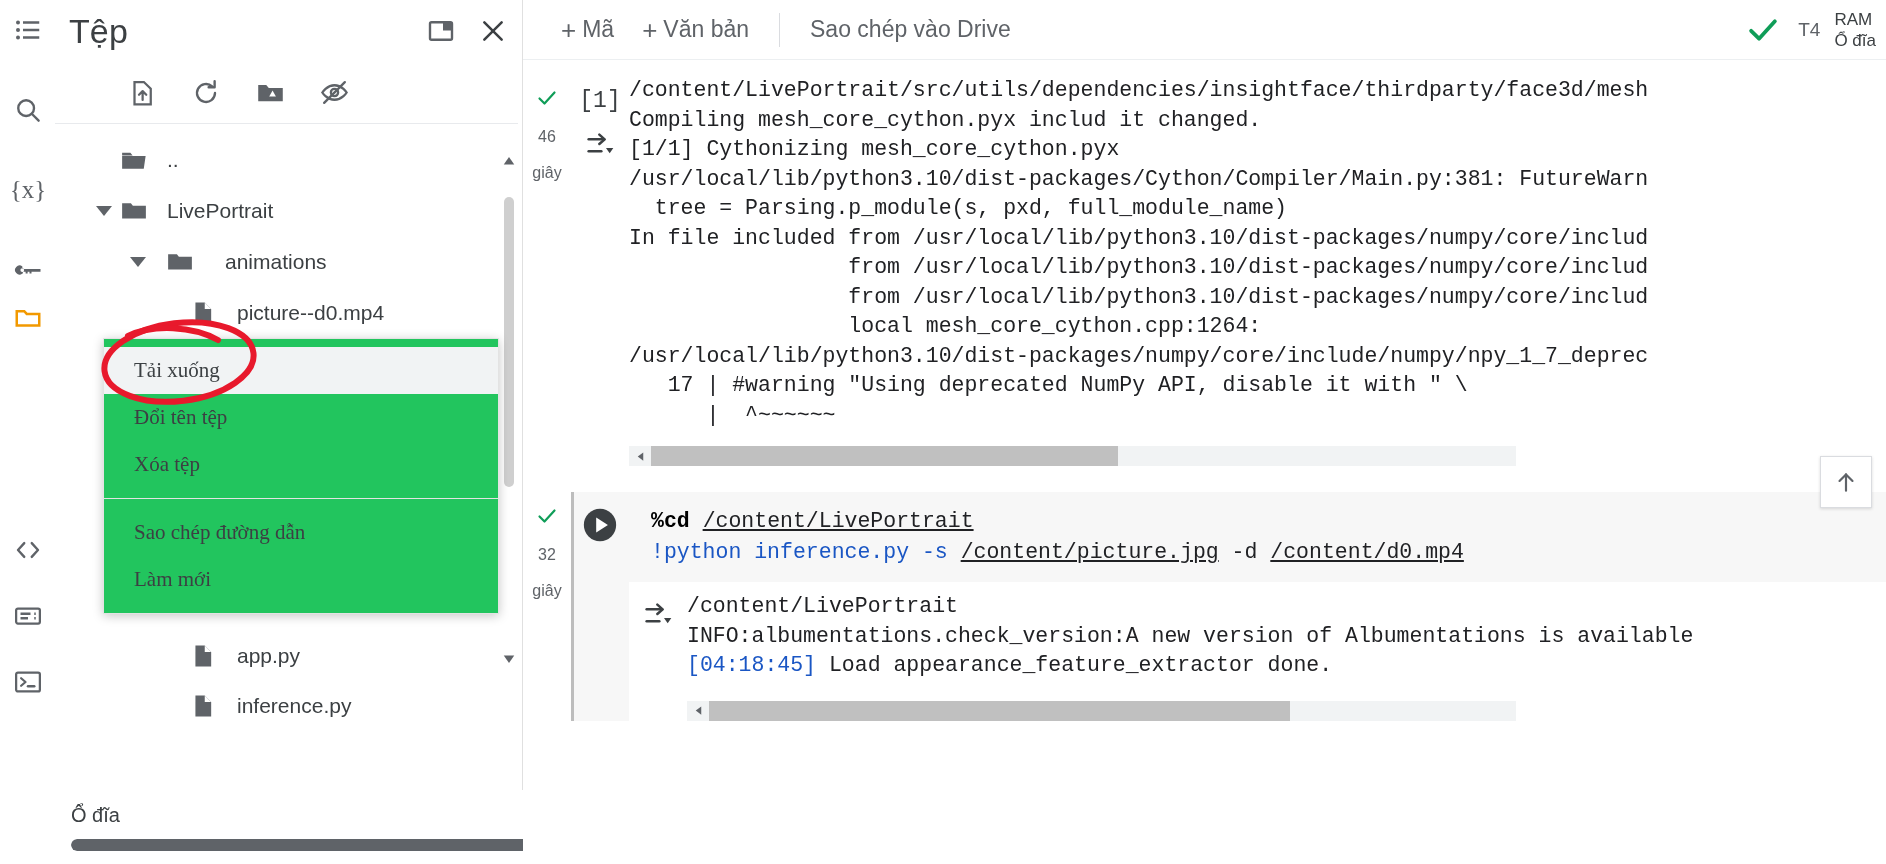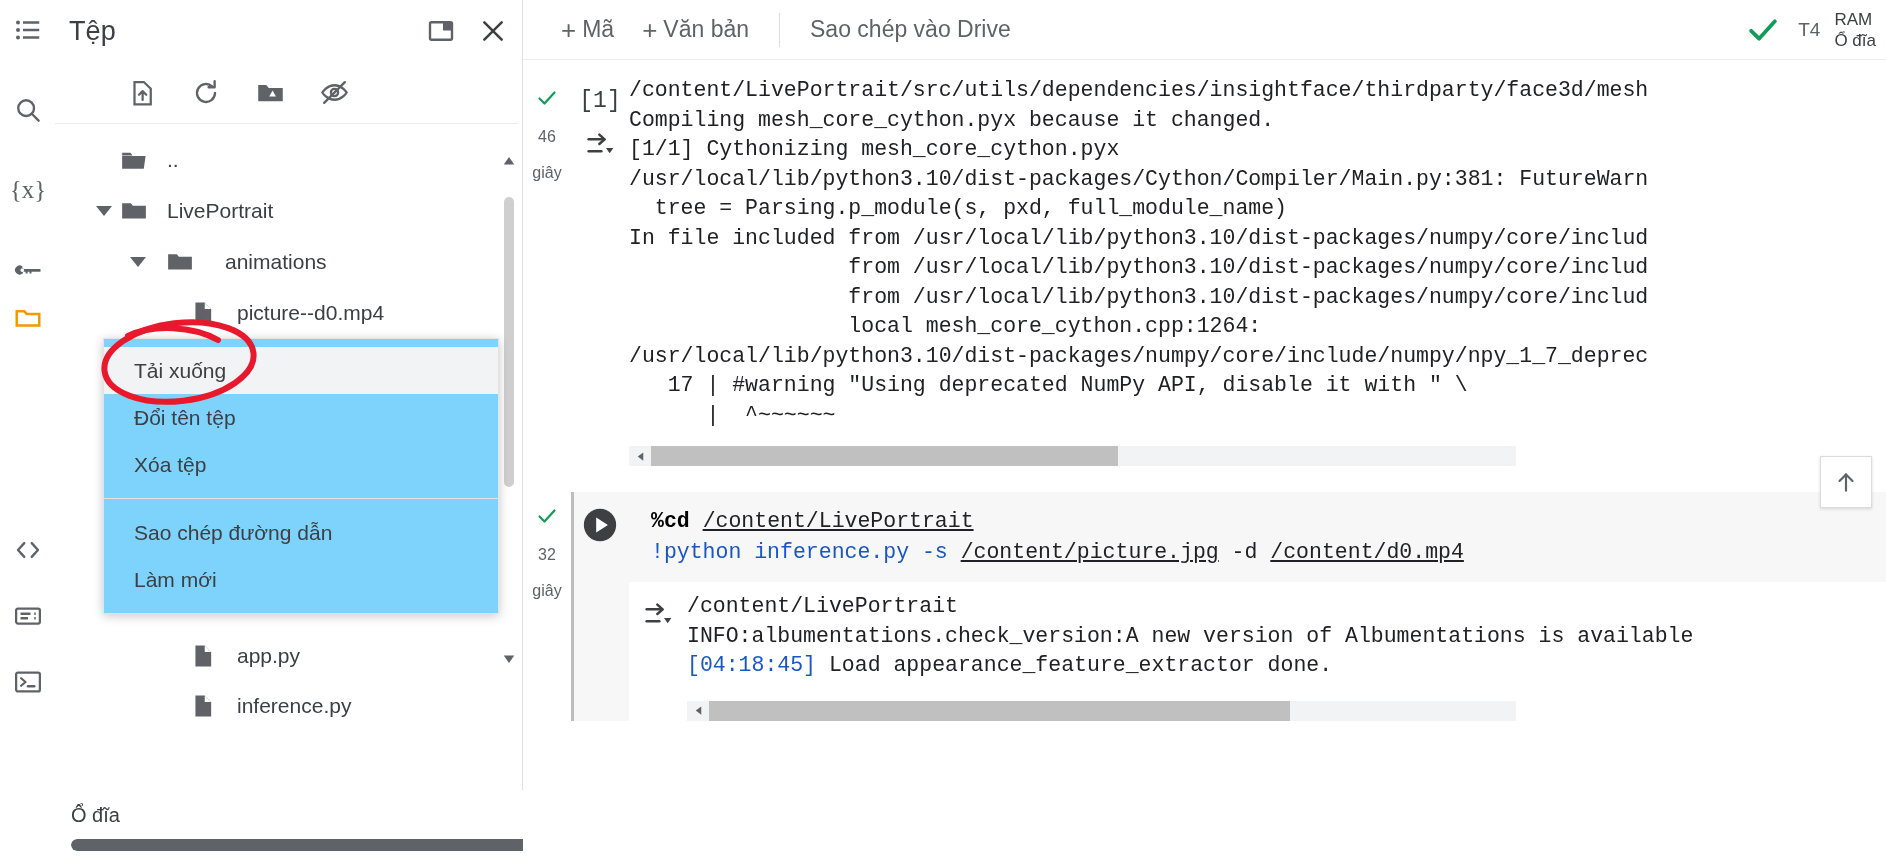--- a/index.html
+++ b/index.html
@@ -32,21 +32,21 @@
   .file-panel {
     width: 468px; flex: 0 0 468px;
     height: 864px; position: relative;
     background: #fff;
     border-right: 1px solid #e0e0e0;
   }
   .fp-header {
     height: 62px; display: flex; align-items: center;
     padding-left: 14px; position: relative;
   }
-  .fp-title { font-size: 27px; color: #3c4043; letter-spacing: .1px; text-align: right; }
+  .fp-title { font-size: 34px; color: #3c4043; letter-spacing: .1px; text-align: right; }
   .fp-header-actions {
     position: absolute; right: 6px; top: 50%;
     transform: translateY(-50%);
     display: flex; align-items: center; gap: 6px;
   }
   .hdr-icon {
     width: 46px; height: 46px; display: flex;
     align-items: center; justify-content: center; cursor: pointer;
   }
   .fp-toolbar {
@@ -107,25 +107,26 @@
   .ds-bar {
     margin-top: 12px; height: 12px; width: 100%;
     background: #e8eaed; border-radius: 6px; overflow: hidden;
   }
   .ds-fill { height: 12px; width: 45%; background: #5f6368; border-radius: 6px; }
 
   
   .ctx-menu {
     position: absolute; left: 103px; top: 338px;
     width: 396px;
-    background: #7dd3fc;
+    background: #22c55e;
     border: 1px solid #e3e3e3;
     box-shadow: 0 2px 10px rgba(0,0,0,.22);
     padding: 8px 0 10px 0;
     z-index: 40;
+    font-family: Liberation Serif, serif;
   }
   .ctx-item {
     height: 47px; display: flex; align-items: center;
     padding-left: 30px; font-size: 21px; color: #3c4043;
     cursor: pointer; white-space: nowrap;
   }
   .ctx-item.highlight { background: #f1f3f4; }
   .ctx-sep { height: 1px; background: #e3e3e3; margin: 10px 0; }
 
   
@@ -492,21 +493,21 @@
           <svg width="32" height="32" viewBox="0 0 24 24" fill="none" stroke="#3c4043" stroke-width="1.9" stroke-linecap="round" stroke-linejoin="round">
             <line x1="3.5" y1="7" x2="15" y2="7"></line>
             <polyline points="11.5,3.5 15.5,7 11.5,10.5"></polyline>
             <line x1="3.5" y1="16" x2="13" y2="16"></line>
             <polygon points="16.5,13.5 22,13.5 19.25,17.5" fill="#3c4043" stroke="none"></polygon>
           </svg>
         </span>
       </div>
       <div class="cell-body">
         <div class="out-area"><span>/content/LivePortrait/src/utils/dependencies/insightface/thirdparty/face3d/mesh</span>
-<span>Compiling mesh_core_cython.pyx because it changed.</span>
+<span>Compiling mesh_core_cython.pyx includ it changed.</span>
 <span>[1/1] Cythonizing mesh_core_cython.pyx</span>
 <span>/usr/local/lib/python3.10/dist-packages/Cython/Compiler/Main.py:381: FutureWarn</span>
 <span>  tree = Parsing.p_module(s, pxd, full_module_name)</span>
 <span>In file included from /usr/local/lib/python3.10/dist-packages/numpy/core/includ</span>
 <span>                 from /usr/local/lib/python3.10/dist-packages/numpy/core/includ</span>
 <span>                 from /usr/local/lib/python3.10/dist-packages/numpy/core/includ</span>
 <span>                 local mesh_core_cython.cpp:1264:</span>
 <span>/usr/local/lib/python3.10/dist-packages/numpy/core/include/numpy/npy_1_7_deprec</span>
 <span>   17 | #warning "Using deprecated NumPy API, disable it with " \</span>
 <span>      |  ^~~~~~~</span></div>

